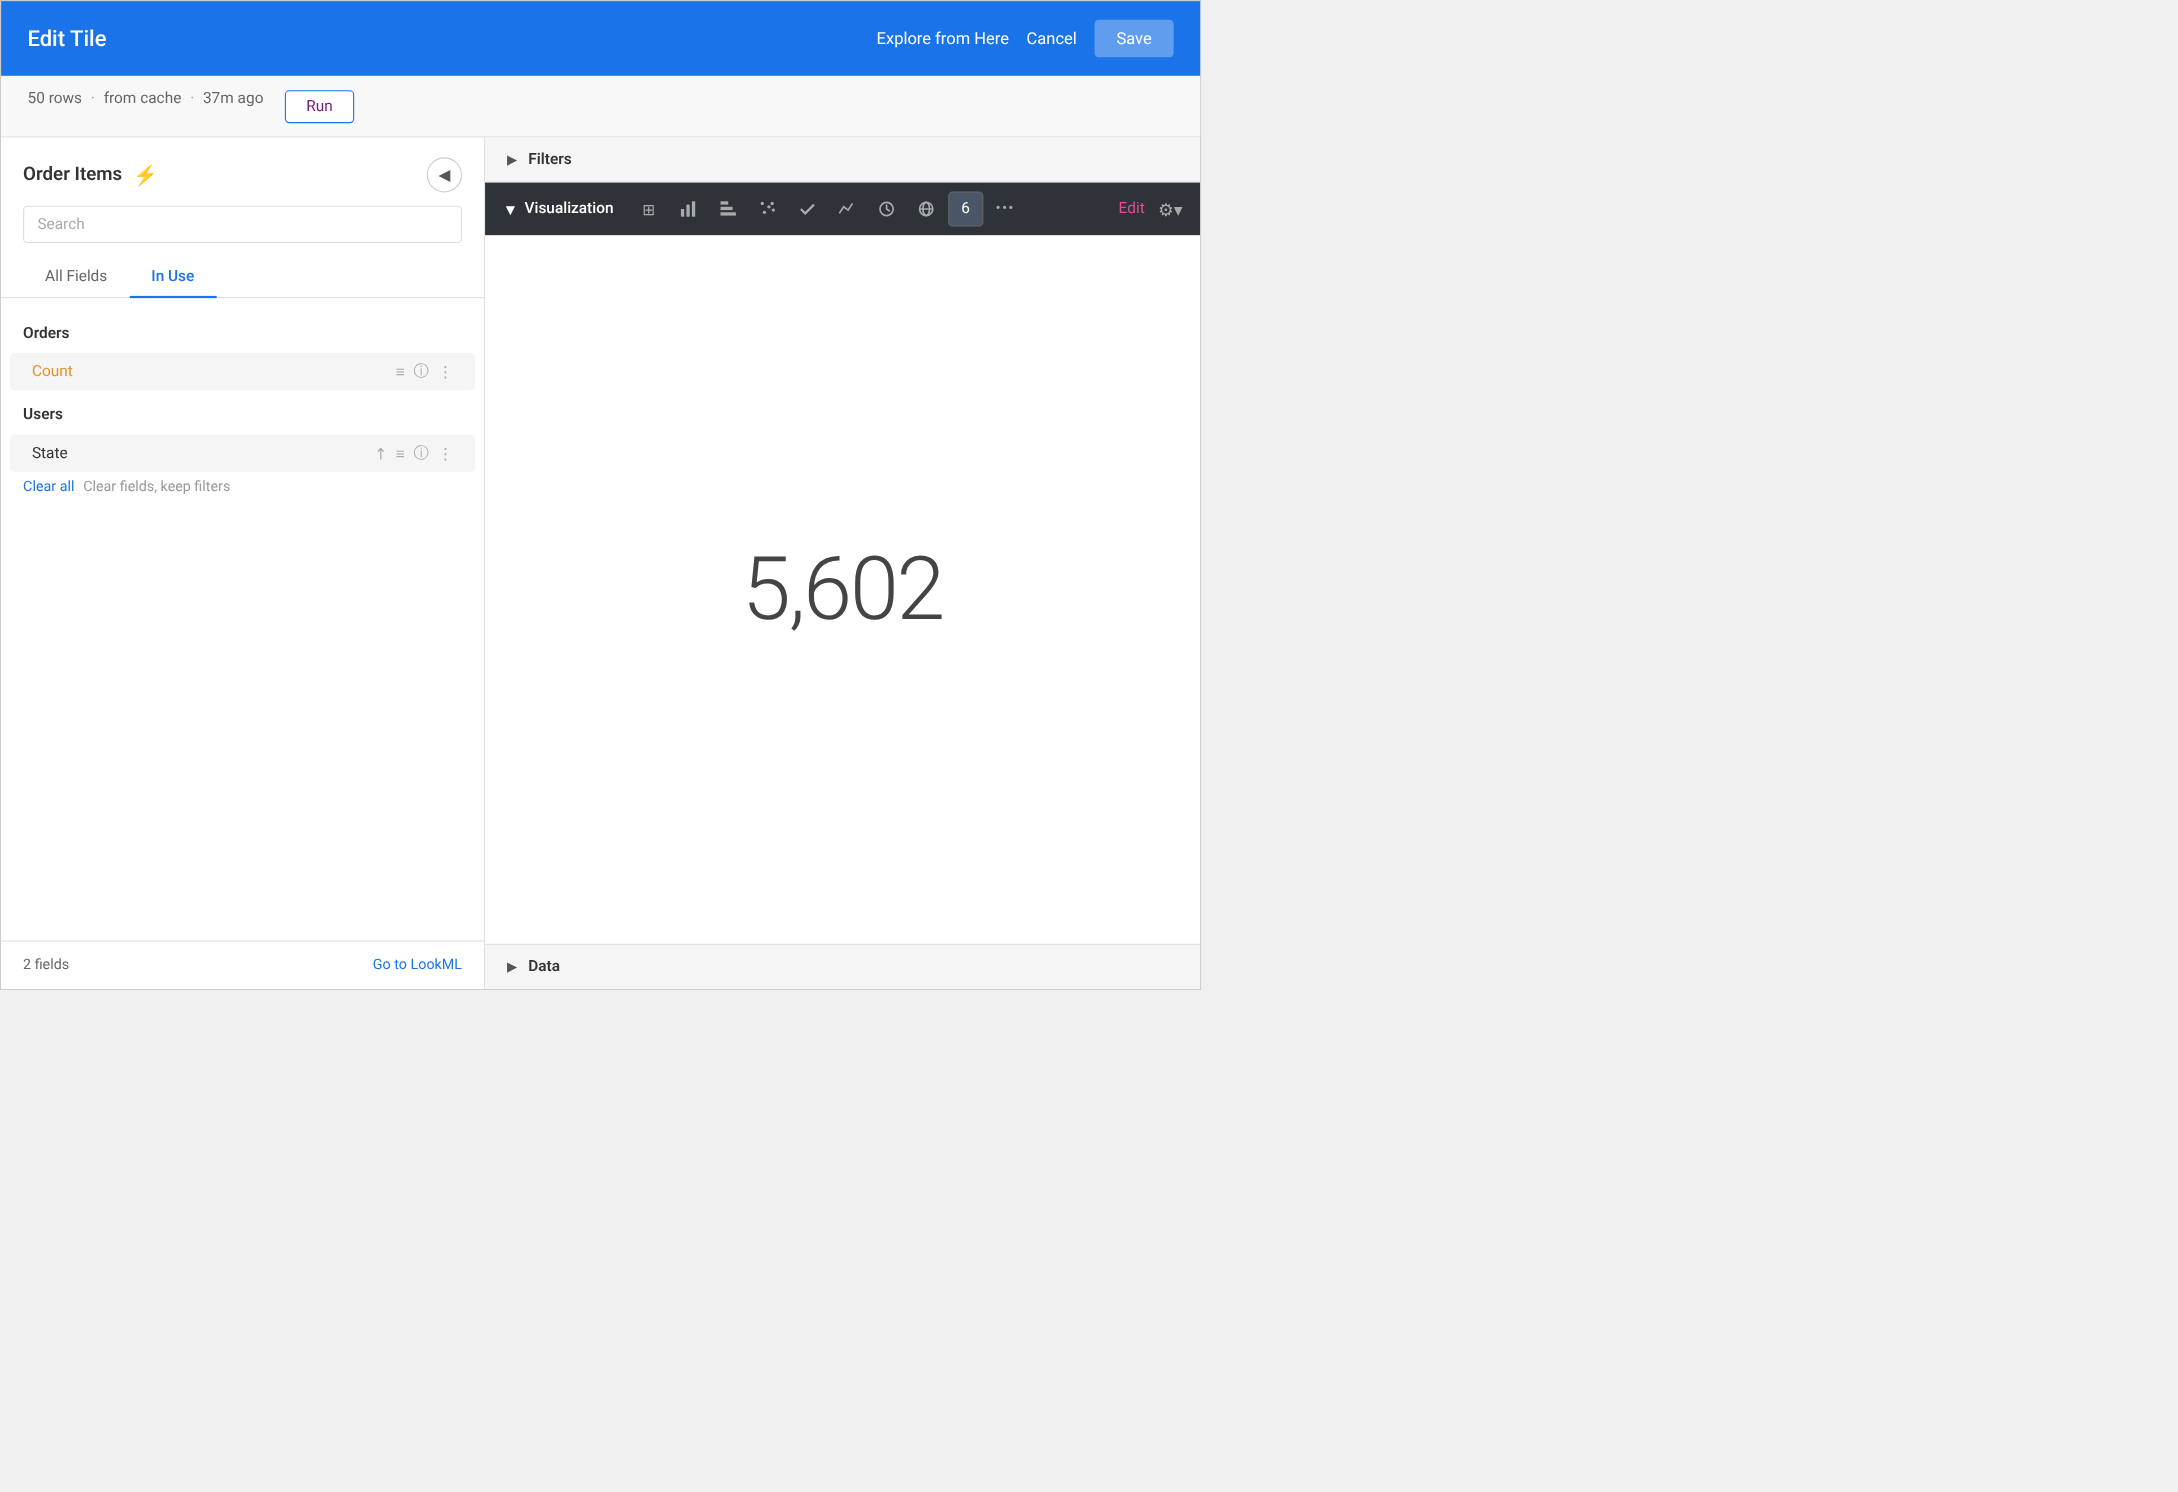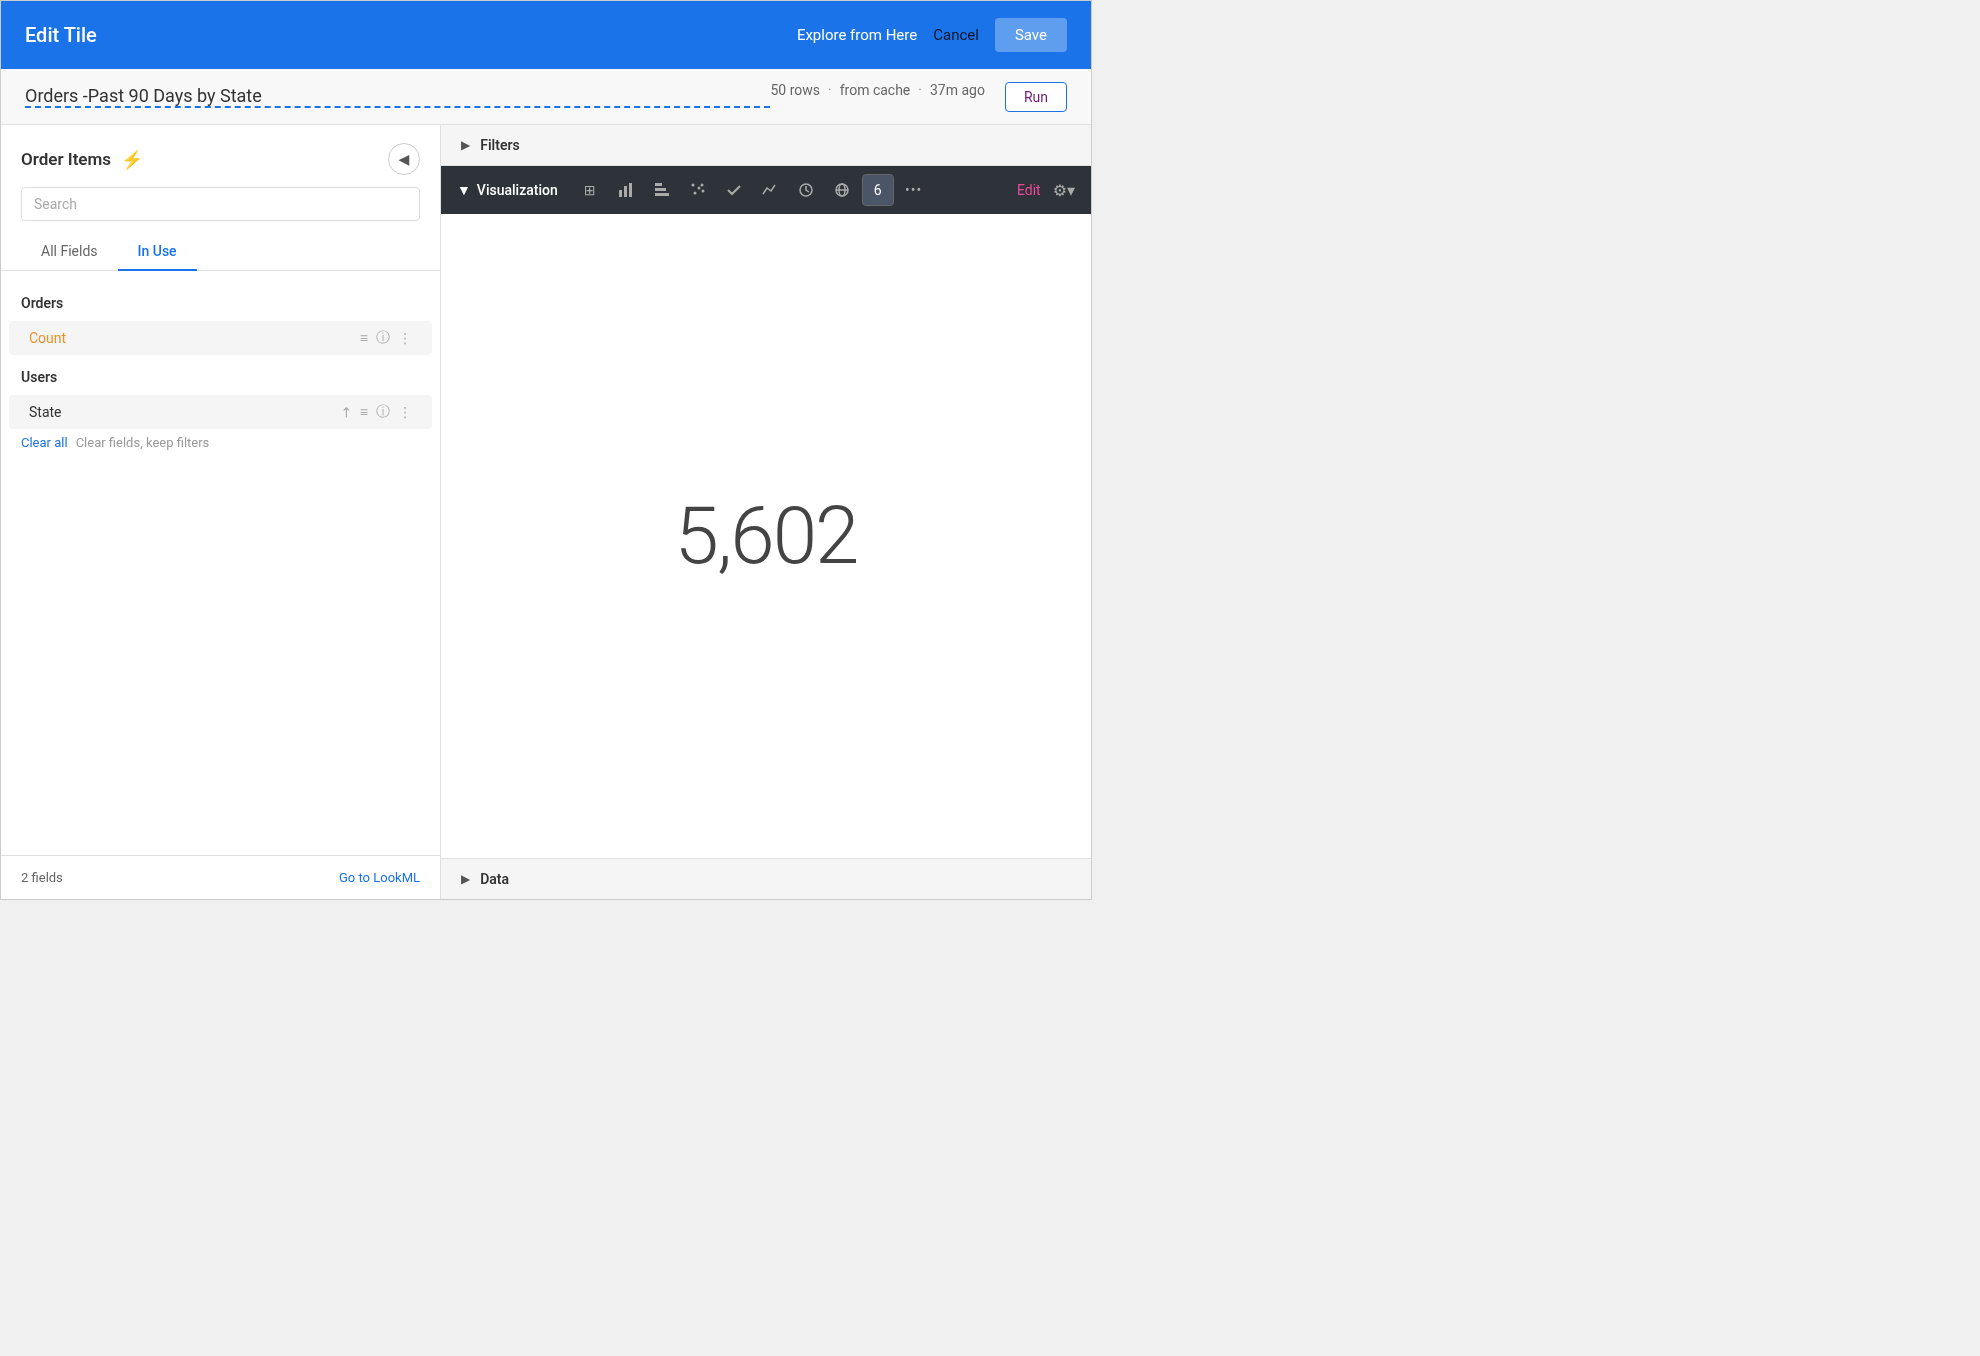--- a/index.html
+++ b/index.html
@@ -39,21 +39,21 @@
     }
 
     .header-link {
       color: white;
       font-size: 15px;
       cursor: pointer;
       text-decoration: none;
     }
 
     .header-cancel {
-      color: #0f172a;
+      color: #ffffff;
       font-size: 15px;
       cursor: pointer;
     }
 
     .header-save {
       background: rgba(255,255,255,0.3);
       color: white;
       border: none;
       border-radius: 4px;
       padding: 8px 20px;
@@ -392,21 +392,20 @@
   <div class="header">
     <span class="header-title">Edit Tile</span>
     <div class="header-actions">
       <a class="header-link">Explore from Here</a>
       <span class="header-cancel">Cancel</span>
       <button class="header-save">Save</button>
     </div>
   </div>
 
   <div class="subtitle-bar">
-    <span class="subtitle-title">Orders -Past 90 Days by State</span>
     <div class="subtitle-meta">
       <span>50 rows</span>
       <span class="dot-sep">·</span>
       <span>from cache</span>
       <span class="dot-sep">·</span>
       <span>37m ago</span>
       <button class="run-btn">Run</button>
     </div>
   </div>
 

